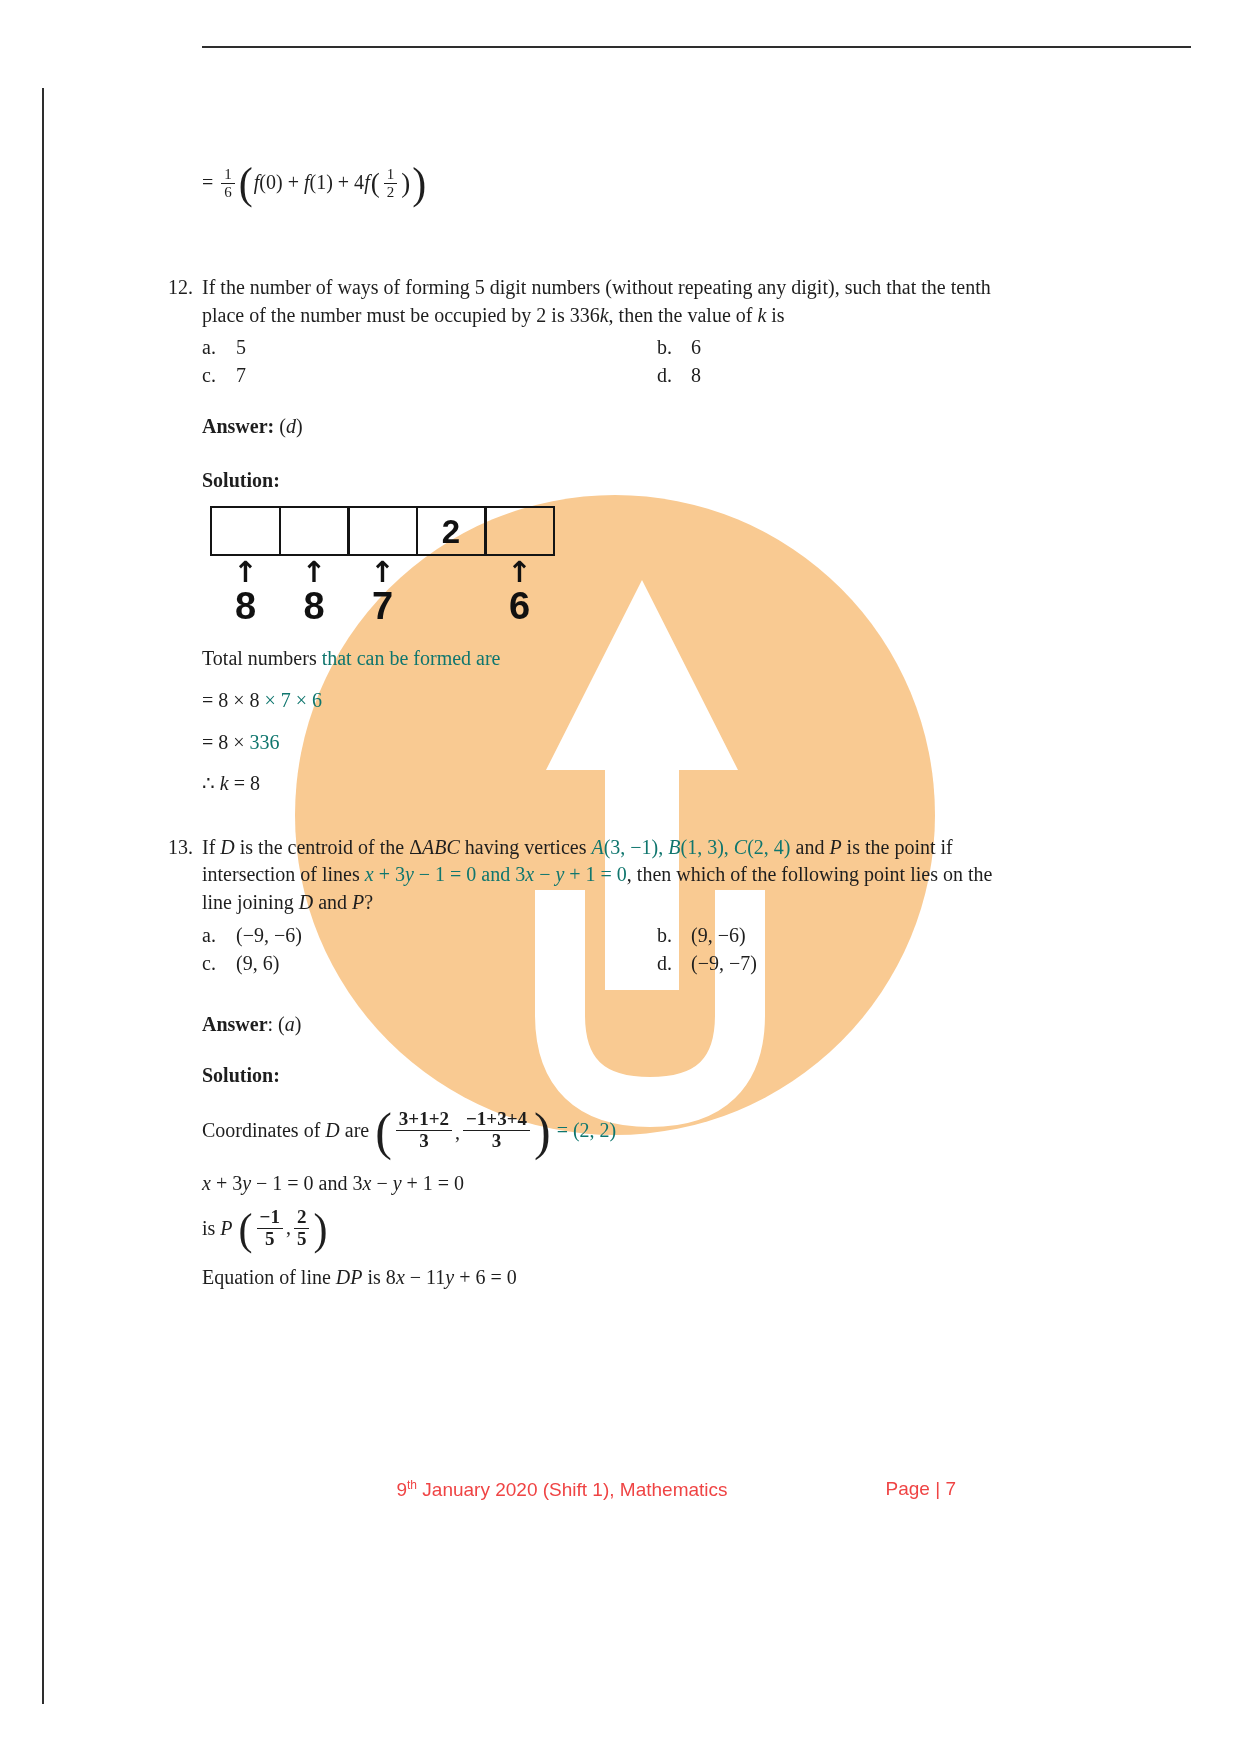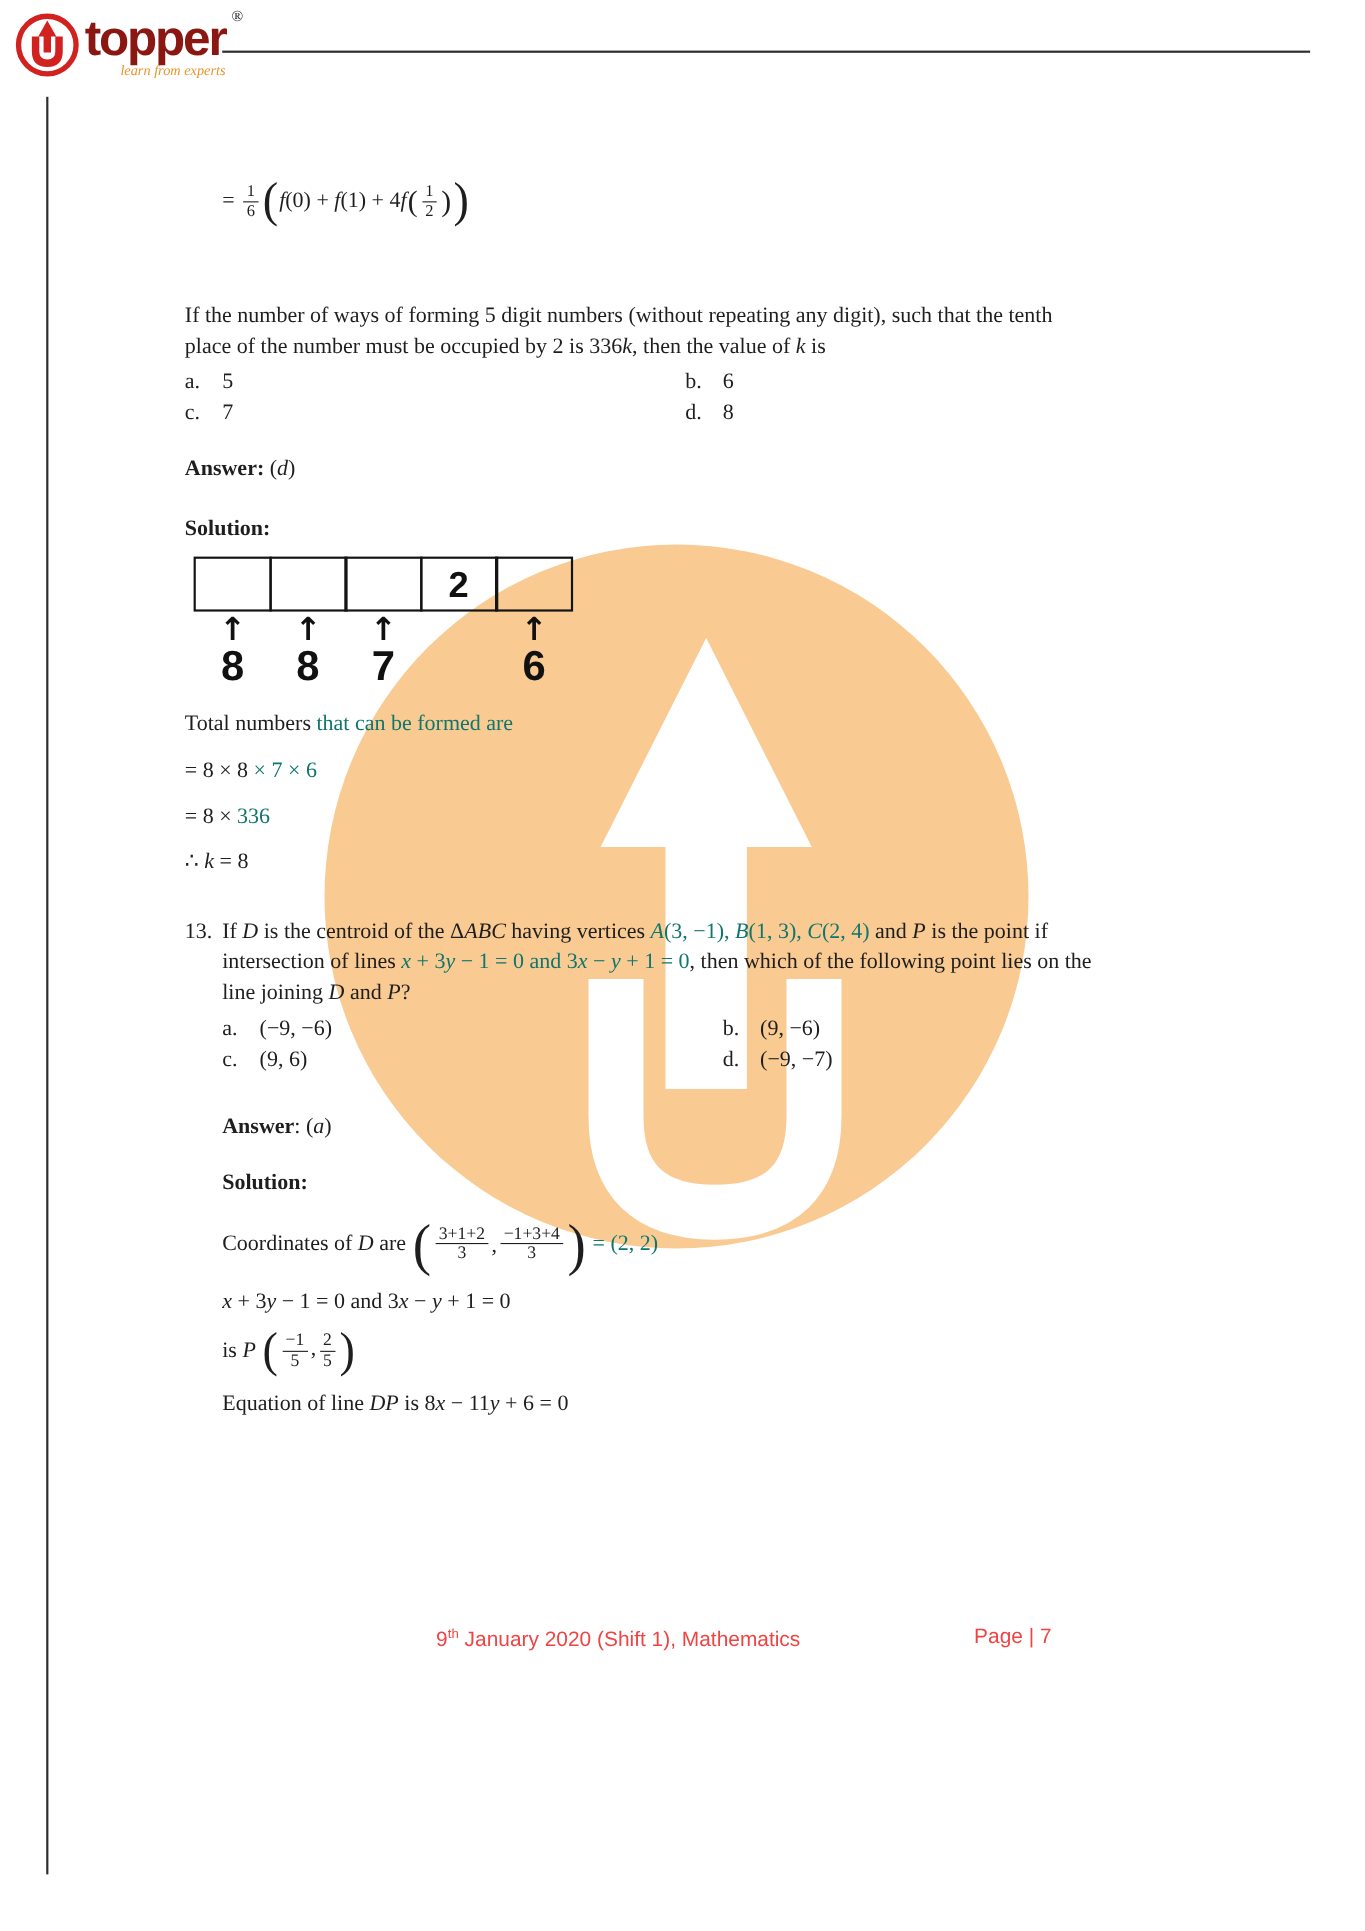--- a/index.html
+++ b/index.html
@@ -27,21 +27,21 @@
   
   .content{position:relative;z-index:1;padding:162px 60px 0 168px;font-size:20px;line-height:1.38}
 
   
   .fline{display:flex;align-items:center}
   .seg{white-space:pre}
   .frac{display:inline-flex;flex-direction:column;align-items:center;line-height:1.1;margin:0 3px}
   .frac .num{padding:0 3px;border-bottom:1.5px solid #1e1e1e}
   .frac .den{padding:0 3px}
   .frac-sm{font-size:15px}
-  .frac-bold{font-size:16px;font-weight:normal}
+  .frac-bold{font-size:19px;font-weight:bold}
   .paren-xl{font-size:50px;font-weight:300;line-height:1;transform:scaleY(1.05);margin:0 1px}
   .paren-lg{font-size:42px;font-weight:300;line-height:1;transform:scaleY(1.06);margin:0 1px}
   .paren-md{font-size:27px;font-weight:300;line-height:1;margin:0 1px}
   .comma{align-self:flex-end;padding-bottom:9px}
 
   .formula-top{margin-left:34px}
 
   
   .question{display:flex}
   .q12{margin-top:70px}
@@ -83,32 +83,20 @@
           font-family:"Liberation Sans",sans-serif;font-size:19px;color:#ef4444;z-index:1}
   .footer-date{display:block;text-align:center}
   .footer-page{position:absolute;right:0;top:0}
   .sup{font-size:12px}
 </style>
 </head>
 <body>
 
 <div class="page">
 
-  <div class="brand">
-    <svg viewBox="0 0 64 68" width="62" height="66">
-      <circle cx="32" cy="36" r="27" fill="none" stroke="#D2221F" stroke-width="5"></circle>
-      <path d="M 21 28 L 21 42 Q 21 53 32 53 Q 43 53 43 42 L 43 28" fill="none" stroke="#D2221F" stroke-width="7"></path>
-      <polygon points="32,13 40.5,28 35.5,28 35.5,43 28.5,43 28.5,28 23.5,28" fill="#D2221F"></polygon>
-    </svg>
-    <div class="brand-text">
-      <span class="brand-name">topper</span>
-      <span class="brand-reg">®</span>
-      <span class="brand-tagline">learn from experts</span>
-    </div>
-  </div>
 
   <div class="top-rule"></div>
   <div class="left-rule"></div>
 
   <svg class="watermark" viewBox="0 0 680 690" width="680" height="690">
     <circle cx="345" cy="345" r="320" fill="#F9CA92"></circle>
     <path d="M 290 420 L 290 545 Q 290 632 380 632 Q 470 632 470 545 L 470 420" stroke="#FFFFFF" stroke-width="50" fill="none"></path>
     <polygon points="372,110 468,300 409,300 409,520 335,520 335,300 276,300" fill="#FFFFFF"></polygon>
   </svg>
 
@@ -125,20 +113,21 @@
       <span class="paren-md">(</span>
       <span class="frac frac-sm">
         <span class="num">1</span>
         <span class="den">2</span>
       </span>
       <span class="paren-md">)</span>
       <span class="paren-lg">)</span>
     </div>
 
     <section class="question q12">
+      <div class="qnum">12.</div>
       <div class="qbody">
         <p class="statement"><span>If the number of ways of forming 5 digit numbers (without repeating any digit), such that the tenth place of the number must be occupied by 2 is 336</span><span class="i">k</span><span>, then the value of </span><span class="i">k</span><span> is</span></p>
 
         <div class="options">
           <div class="option">
             <span class="olabel">a.</span>
             <span class="ovalue">5</span>
           </div>
           <div class="option">
             <span class="olabel">b.</span>

